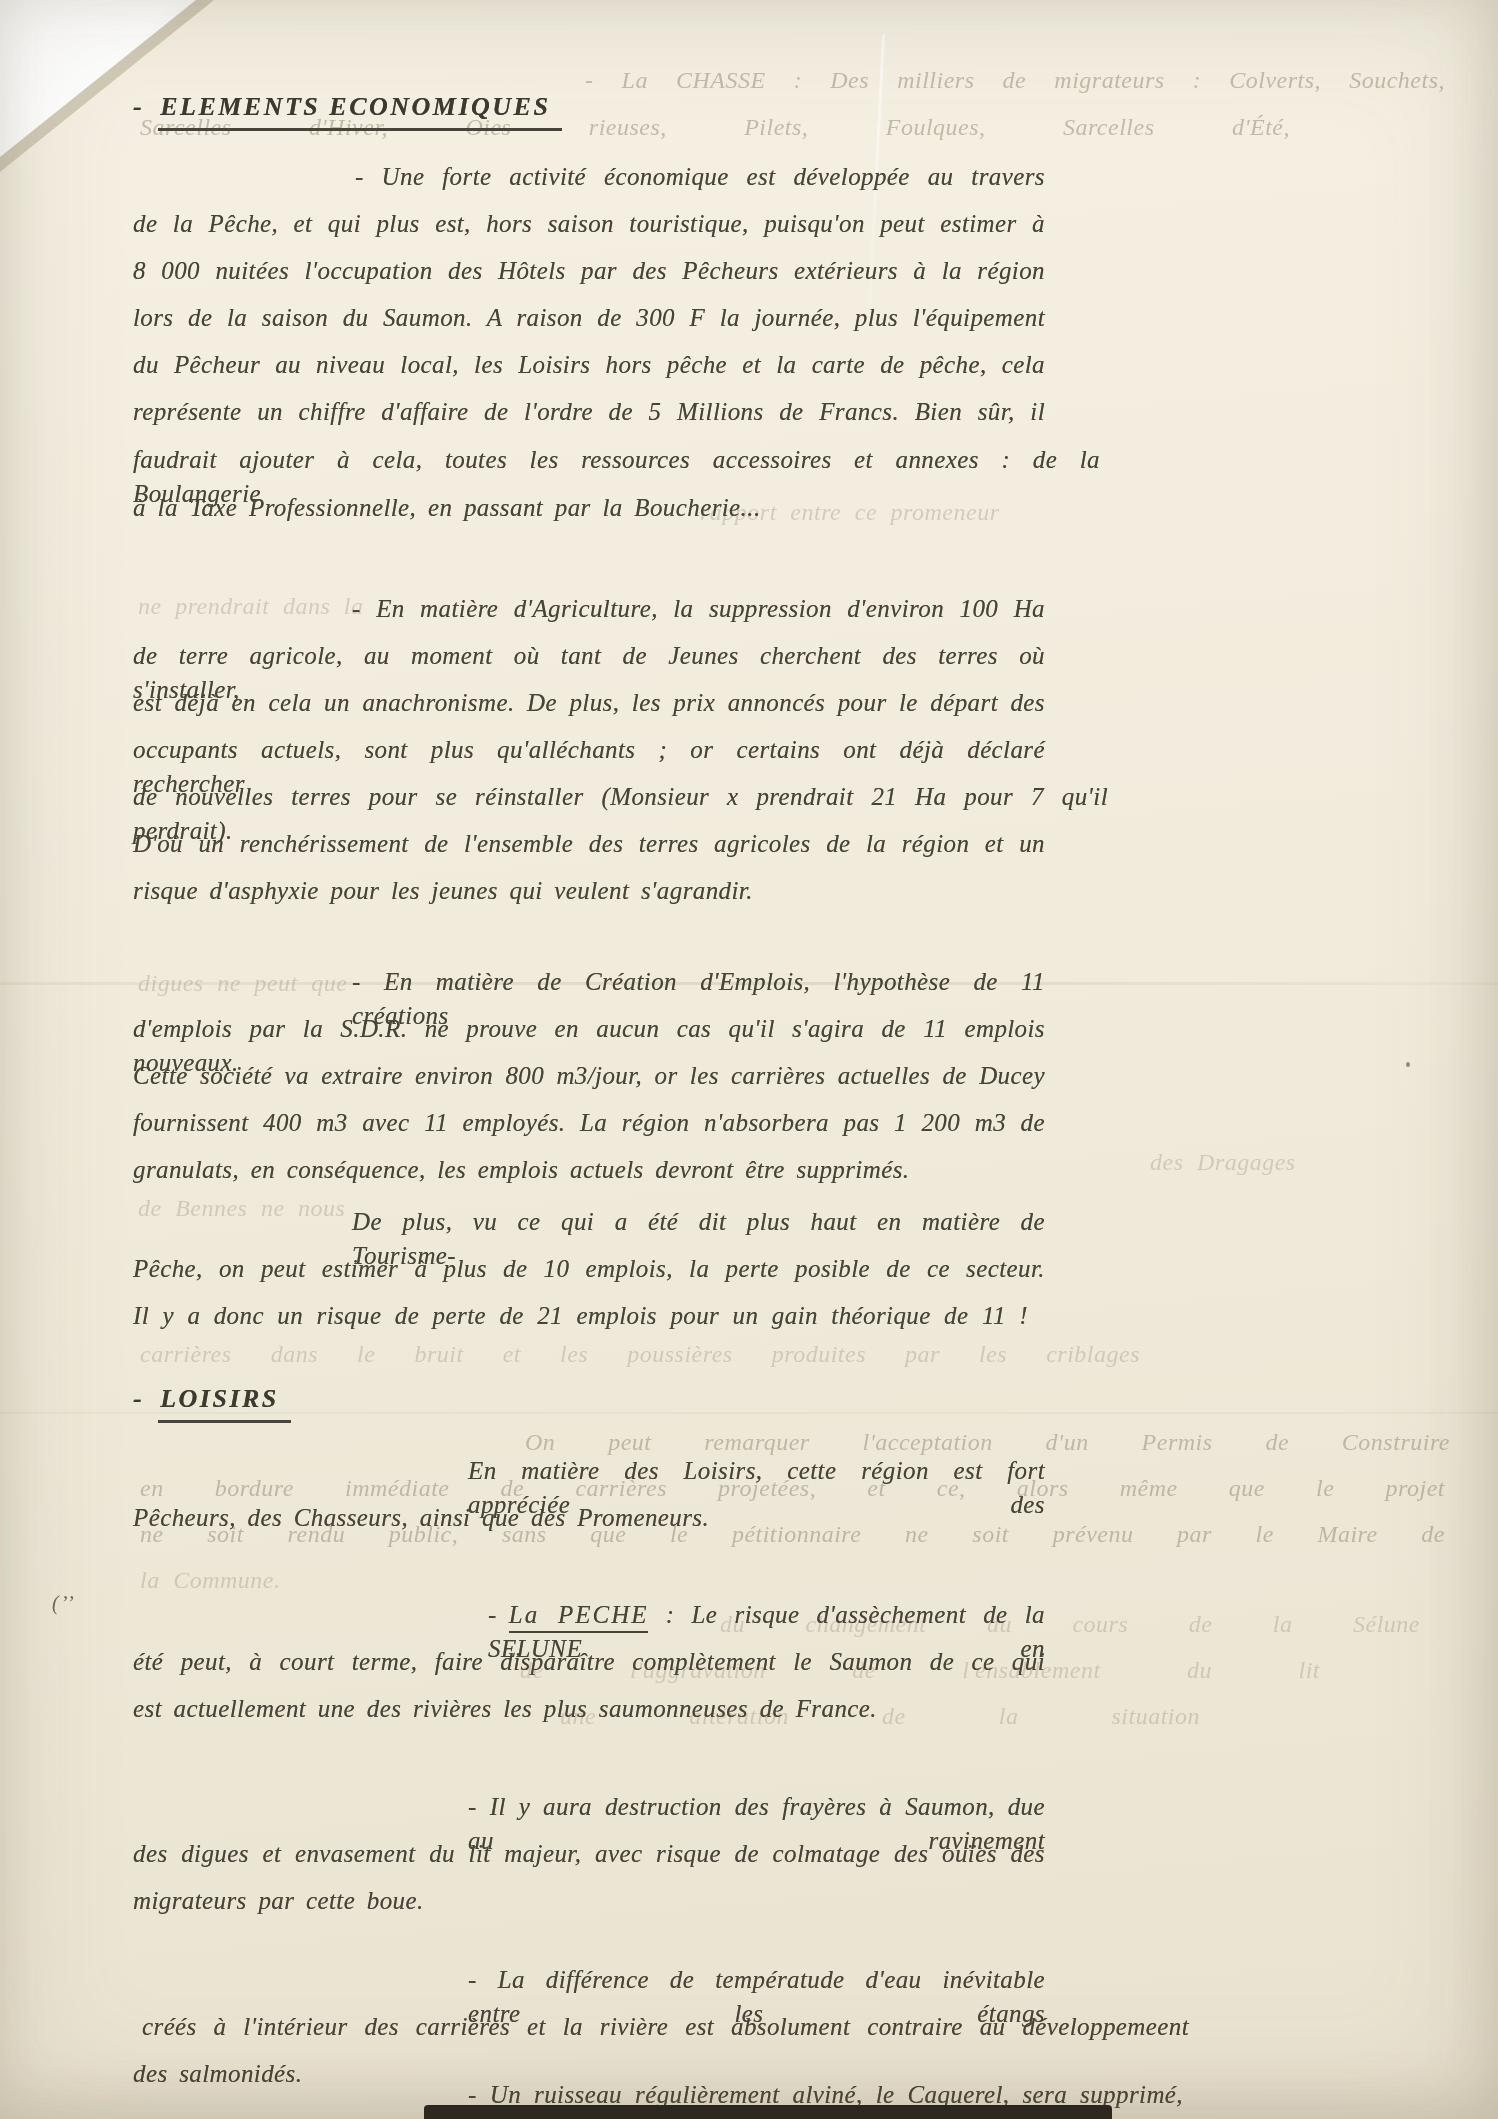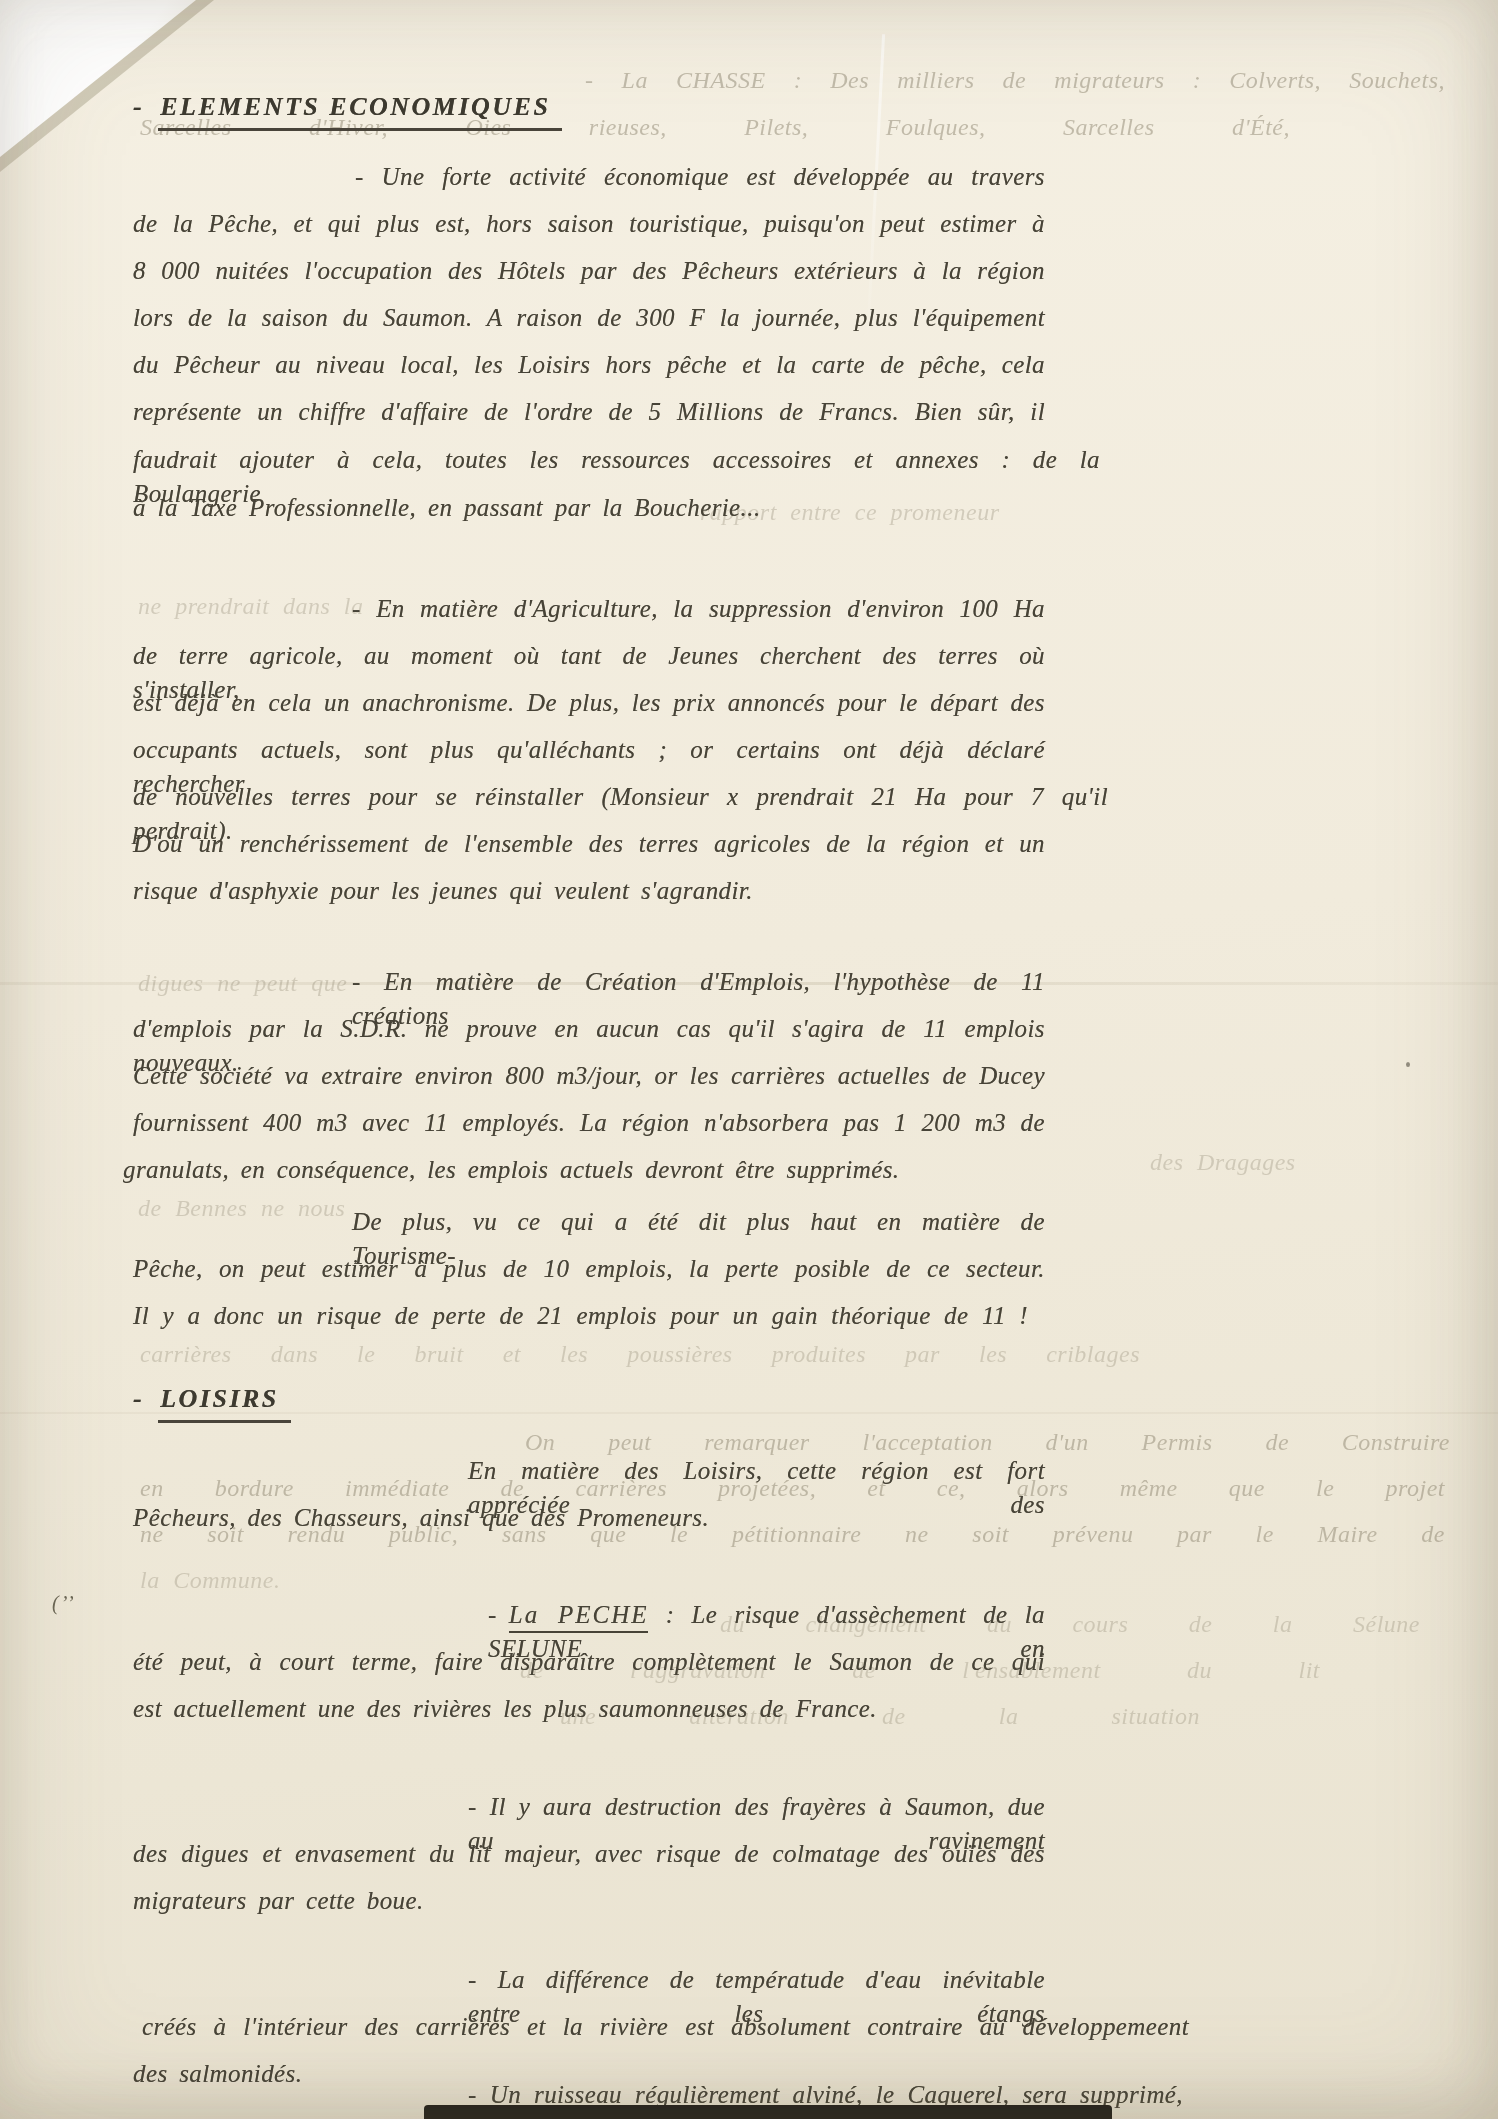--- a/index.html
+++ b/index.html
@@ -80,21 +80,21 @@
   <div class="ln just" style="left:133px;top:686px;width:912px">est déjà en cela un anachronisme. De plus, les prix annoncés pour le départ des</div>
   <div class="ln just" style="left:133px;top:733px;width:912px">occupants actuels, sont plus qu'alléchants ; or certains ont déjà déclaré rechercher</div>
   <div class="ln just" style="left:133px;top:780px;width:975px">de nouvelles terres pour se réinstaller (Monsieur x prendrait 21 Ha pour 7 qu'il perdrait).</div>
   <div class="ln just" style="left:133px;top:827px;width:912px">D'où un renchérissement de l'ensemble des terres agricoles de la région et un</div>
   <div class="ln" style="left:133px;top:874px">risque d'asphyxie pour les jeunes qui veulent s'agrandir.</div>
 
   <div class="ln just" style="left:352px;top:965px;width:693px">- En matière de Création d'Emplois, l'hypothèse de 11 créations</div>
   <div class="ln just" style="left:133px;top:1012px;width:912px">d'emplois par la S.D.R. ne prouve en aucun cas qu'il s'agira de 11 emplois nouveaux.</div>
   <div class="ln just" style="left:133px;top:1059px;width:912px">Cette société va extraire environ 800 m3/jour, or les carrières actuelles de Ducey</div>
   <div class="ln just" style="left:133px;top:1106px;width:912px">fournissent 400 m3 avec 11 employés. La région n'absorbera pas 1 200 m3 de</div>
-  <div class="ln" style="left:123px;top:1153px">granulats, en conséquence, les emplois actuels devront être supprimés.</div>
+  <div class="ln" style="left:133px;top:1153px">granulats, en conséquence, les emplois actuels devront être supprimés.</div>
 
   <div class="ln just" style="left:352px;top:1205px;width:693px">De plus, vu ce qui a été dit plus haut en matière de Tourisme-</div>
   <div class="ln just" style="left:133px;top:1252px;width:912px">Pêche, on peut estimer à plus de 10 emplois, la perte posible de ce secteur.</div>
   <div class="ln just" style="left:133px;top:1299px;width:895px">Il y a donc un risque de perte de 21 emplois pour un gain théorique de 11 !</div>
 
   <div class="heading" style="left:133px;top:1384px">
     <span>-</span><span class="hu">LOISIRS</span>
   </div>
 
   <div class="ln just" style="left:468px;top:1454px;width:577px">En matière des Loisirs, cette région est fort appréciée des</div>

